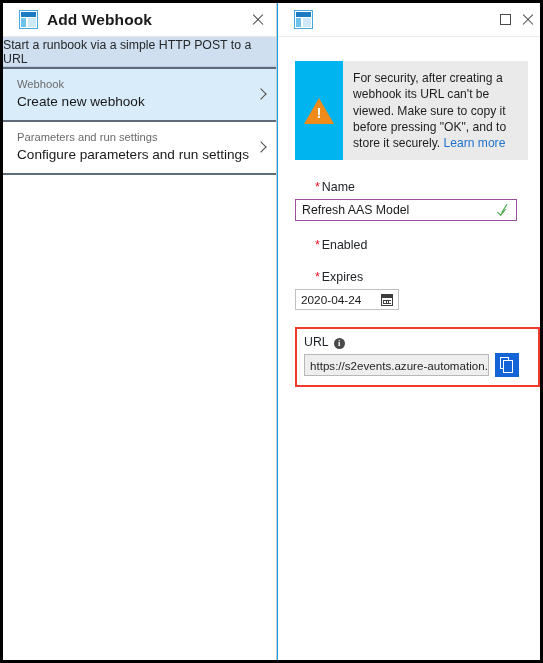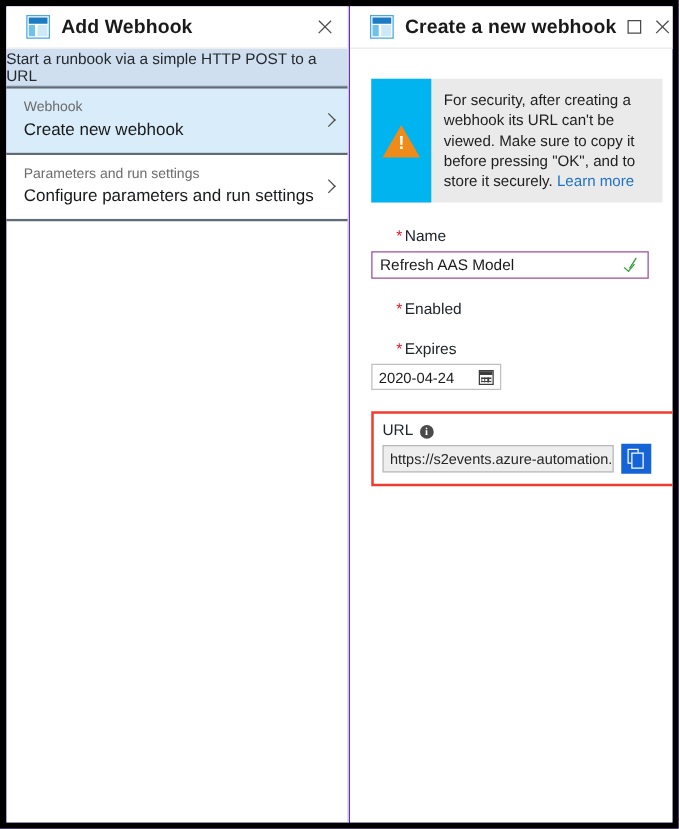--- a/index.html
+++ b/index.html
@@ -8,23 +8,23 @@
     background: #ffffff;
   }
   body {
     font-family: "Liberation Sans", sans-serif;
     -webkit-font-smoothing: antialiased;
   }
   #app {
     position: relative;
     width: 543px;
     height: 663px;
-    background: #6d28d9;
+    background: #0ea5e9;
     overflow: hidden;
-    border: 5px solid #000000;
+    border: 3px solid #000000;
     box-sizing: border-box;
   }
 
   
   .blade-left {
     position: absolute;
     left: 0;
     top: 0;
     width: 274px;
     height: 663px;
@@ -542,21 +542,20 @@
     <div class="list-sep"></div>
 
   </div>
 
   <div class="blade-right">
 
     <div class="blade-header">
       <span class="panel-icon">
           <span class="pi-body"></span>
         </span>
-      <span class="blade-title blade-title-right">Create a new webhook</span>
       <span class="hdr-spacer"></span>
       <span class="icon-btn">
           <span class="glyph-max"></span>
         </span>
       <span class="icon-btn">
           <span class="glyph-close"></span>
         </span>
     </div>
 
     <div class="rp-body">

